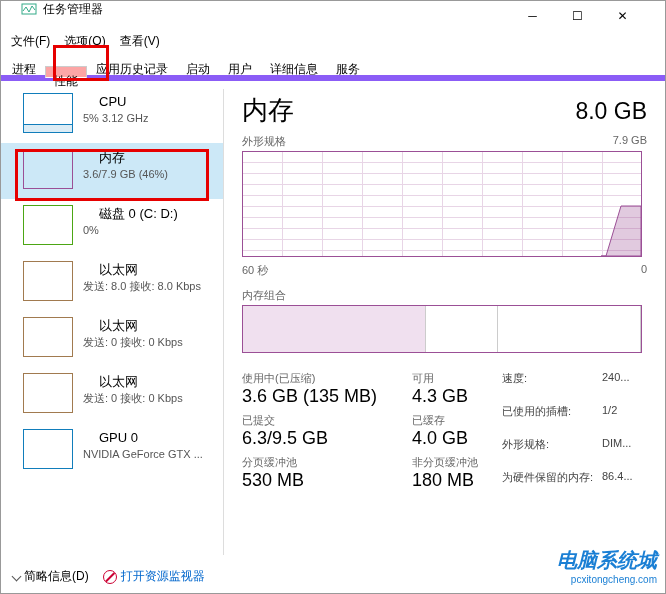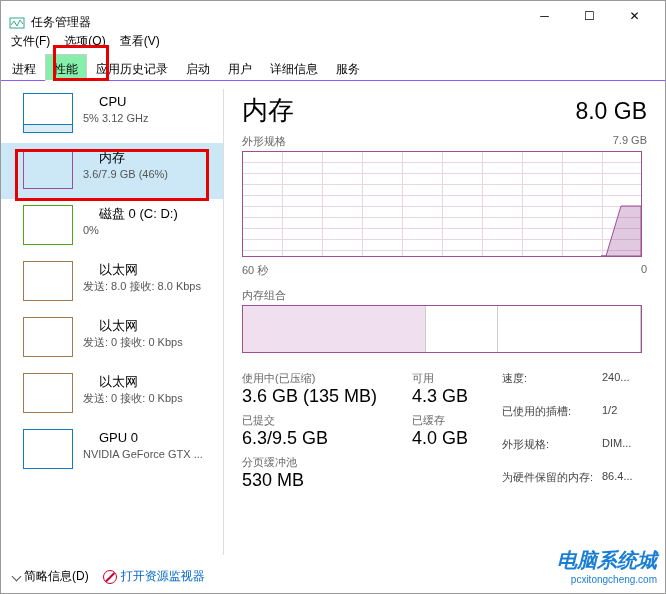--- a/index.html
+++ b/index.html
@@ -1,25 +1,25 @@
 <!DOCTYPE html>
 <html><head>
 <meta charset="utf-8">
 <style>
 * { box-sizing: border-box; margin: 0; padding: 0; font-family: "Microsoft YaHei", "Segoe UI", sans-serif; }
 body { width: 666px; height: 594px; background: #fff; border: 1px solid #999; position: relative; overflow: hidden; }
-.titlebar { height: 30px; display: flex; align-items: flex-end; padding: 0 8px; font-size: 12px; }
+.titlebar { height: 30px; display: flex; align-items: flex-start; padding: 0 20px; font-size: 12px; }
 .titlebar .icon { width: 16px; height: 16px; margin-right: 6px; }
 .titlebar .spacer { flex: 1; }
 .winbtn { width: 45px; height: 30px; display: flex; align-items: center; justify-content: center; font-size: 12px; cursor: default; }
 .menubar { height: 22px; display: flex; padding: 0 4px; font-size: 12px; gap: 2px; }
 .menubar .item { padding: 2px 6px; }
-.tabbar { height: 28px; display: flex; border-bottom: 1px solid #8b5cf6; font-size: 12px; padding-left: 2px; position: relative; }
+.tabbar { height: 28px; display: flex; border-bottom: 6px solid #8b5cf6; font-size: 12px; padding-left: 2px; position: relative; }
 .tabbar .tab { padding: 6px 8px 4px; border: 1px solid transparent; border-bottom: none; position: relative; top: 1px; }
-.tabbar .tab.active { border-color: #ccc; background: #86efac; border-bottom: 1px solid #fff; }
+.tabbar .tab.active { border-color: #ccc; background: #fca5a5; border-bottom: 1px solid #fff; margin-top: 12px; }
 .red-box { position: absolute; border: 3px solid #e60000; pointer-events: none; z-index: 100; }
 .content { display: flex; height: calc(100% - 110px); }
 .side { width: 222px; overflow: hidden; padding-top: 6px; }
 .side-item { display: flex; padding: 6px 0 6px 22px; gap: 10px; align-items: flex-start; height: 56px; }
 .side-item.selected { background: #cce8f7; }
 .thumb { width: 50px; height: 40px; border: 1px solid #117dbb; position: relative; flex-shrink: 0; }
 .thumb.cpu { border-color: #117dbb; }
 .thumb.mem { border-color: #9b4f96; }
 .thumb.disk { border-color: #4ca614; }
 .thumb.net { border-color: #a17a4f; }
@@ -197,20 +197,24 @@
         <div class="stat-val">6.3/9.5 GB</div>
       </div>
       <div>
         <div class="stat-label">已缓存</div>
         <div class="stat-val">4.0 GB</div>
       </div>
       <div>
         <div class="stat-label">分页缓冲池</div>
         <div class="stat-val">530 MB</div>
       </div>
+      <div>
+        <div class="stat-label">非分页缓冲池</div>
+        <div class="stat-val">180 MB</div>
+      </div>
     </div>
   </div>
 </div>
 
 <div class="footer">
   <span><span class="chev"></span><span>简略信息(D)</span></span>
   <span class="link">
       <span class="no-icon"></span>
       <span>打开资源监视器</span>
     </span>

